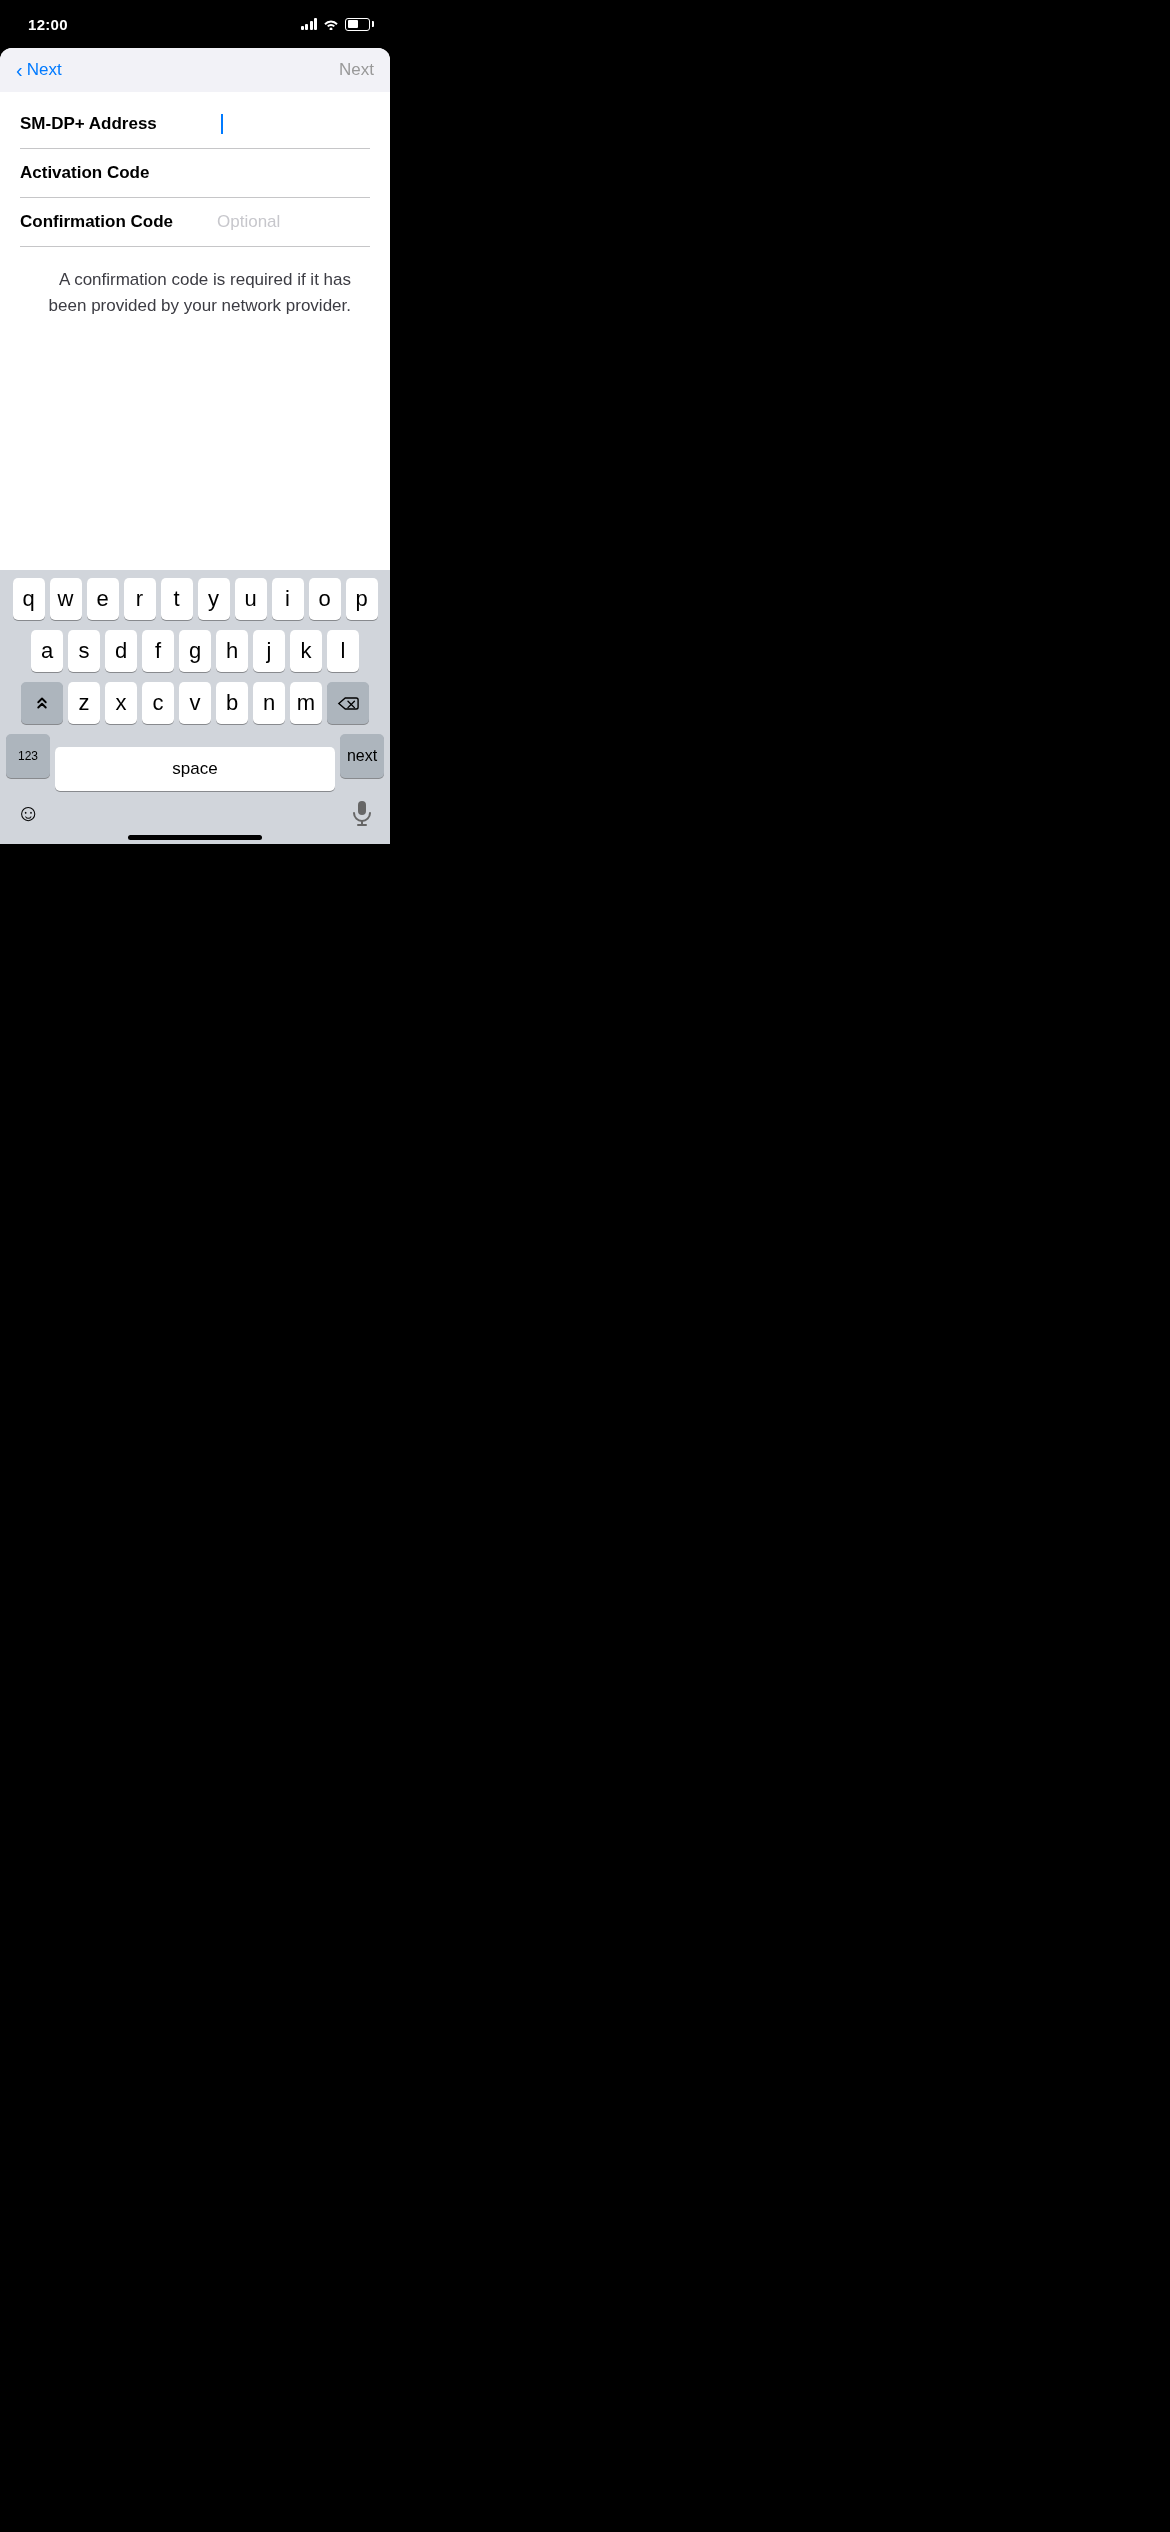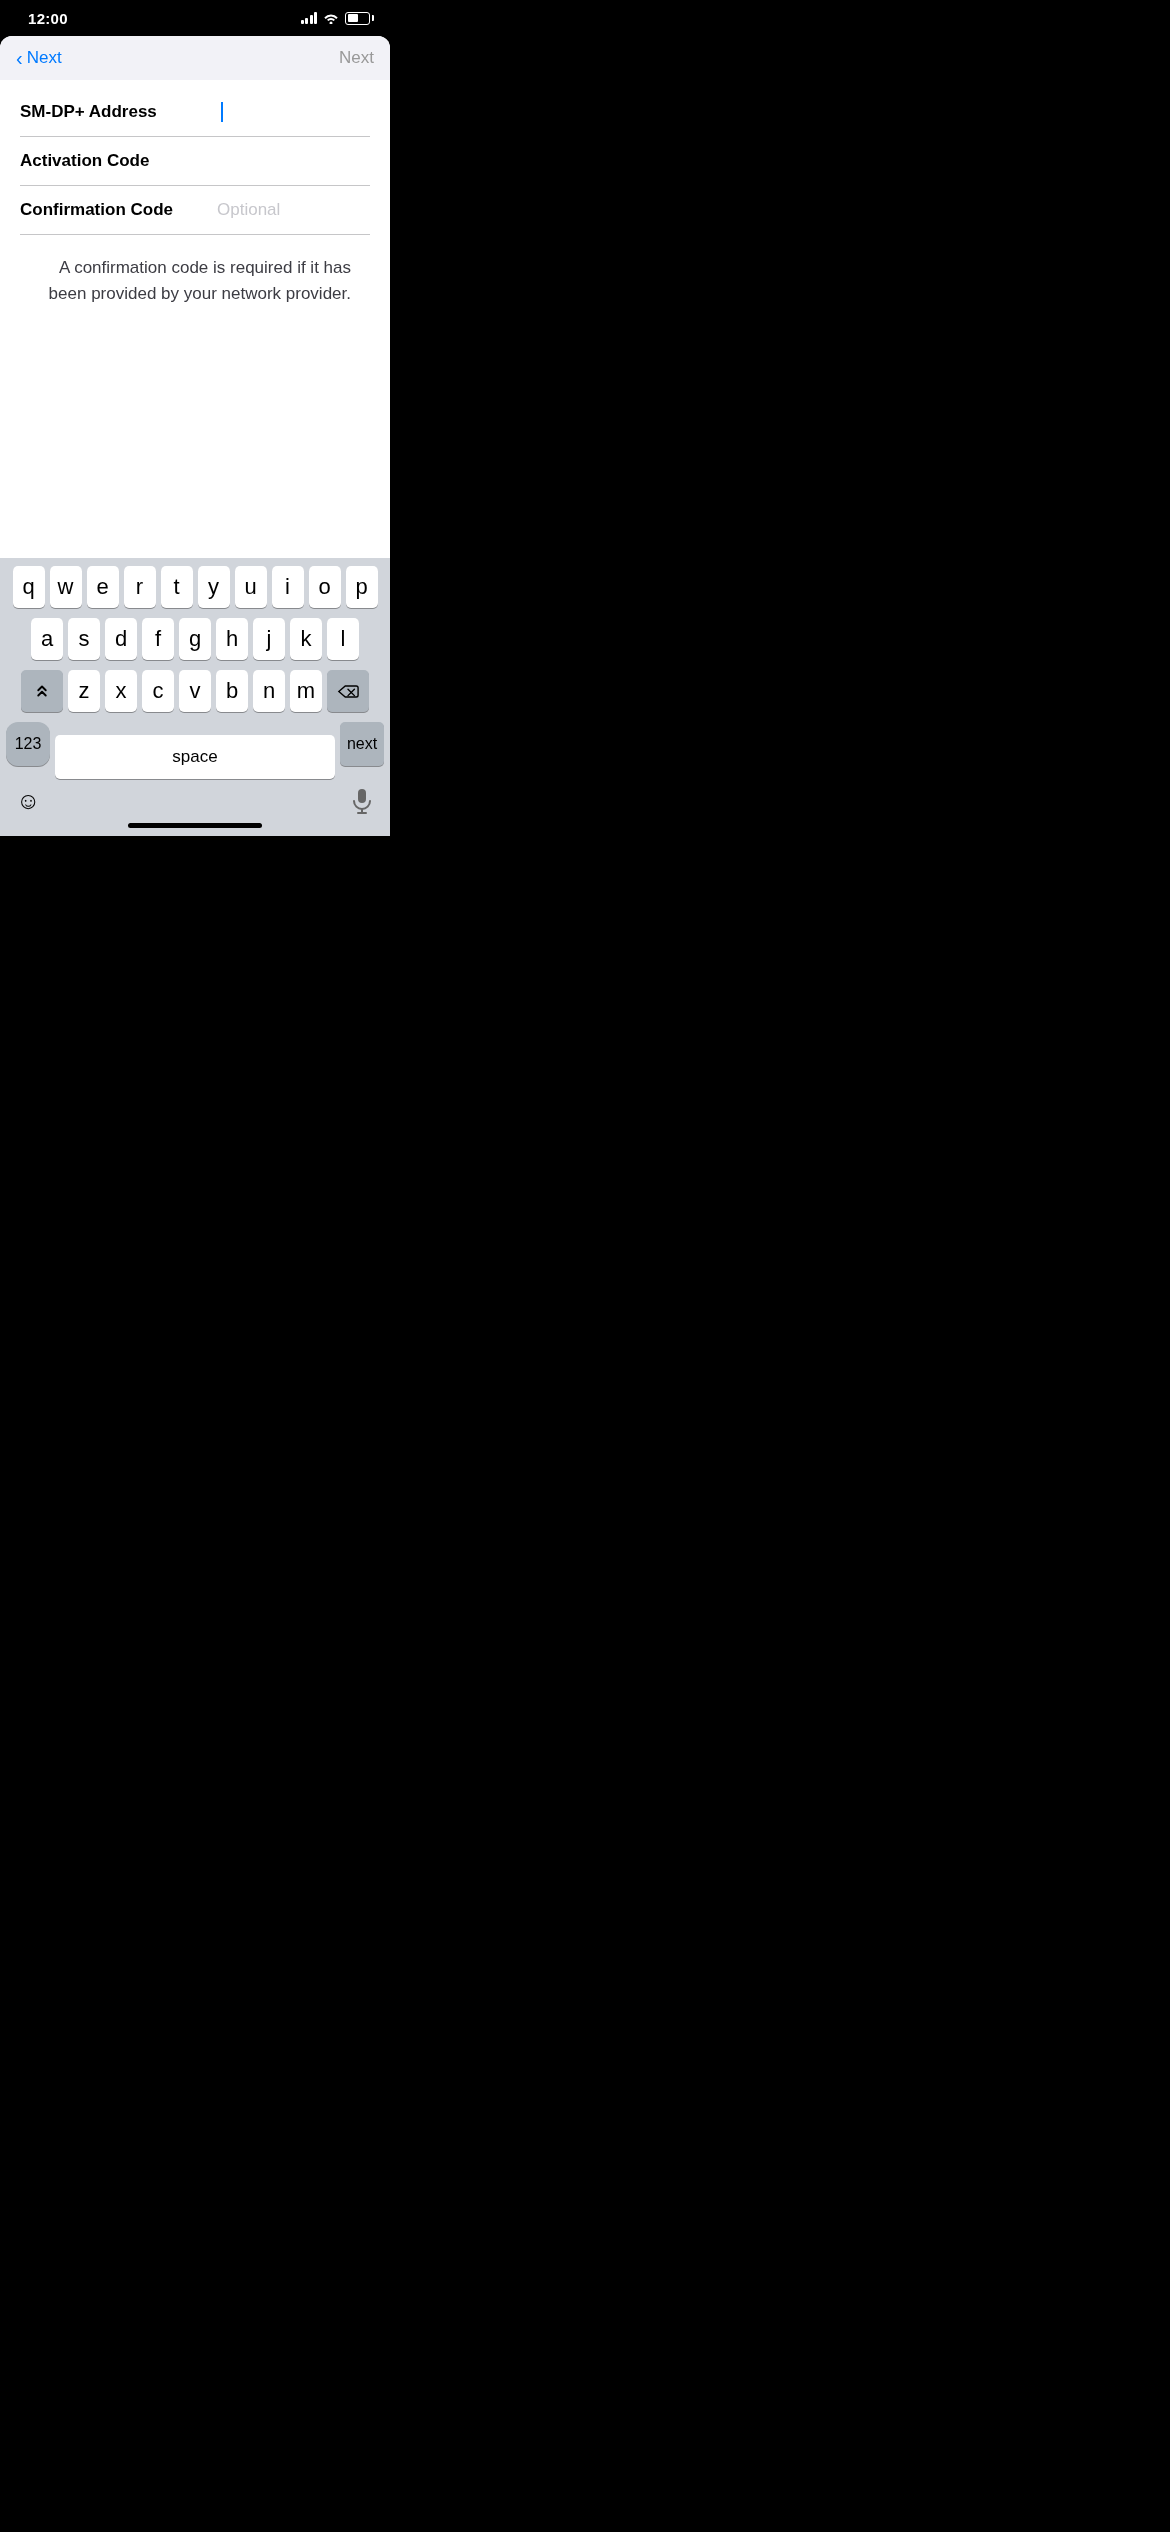--- a/index.html
+++ b/index.html
@@ -10,21 +10,21 @@
       height: 844px;
       background: #000;
       font-family: -apple-system, 'SF Pro Display', 'Helvetica Neue', Arial, sans-serif;
       overflow: hidden;
       position: relative;
     }
 
     
     .status-bar {
       width: 100%;
-      height: 36px;
+      height: 48px;
       background: #000;
       display: flex;
       align-items: center;
       justify-content: space-between;
       padding: 0 20px 0 28px;
     }
 
     .status-time {
       color: #fff;
       font-size: 15px;
@@ -402,21 +402,21 @@
       <div class="key key-special key-delete">
         <svg width="22" height="17" viewBox="0 0 24 18" fill="none">
           <path d="M9 3H21C22.1 3 23 3.9 23 5V13C23 14.1 22.1 15 21 15H9L2 9L9 3Z" stroke="#000" stroke-width="1.5" fill="none"></path>
           <line x1="12" y1="6.5" x2="19" y2="13.5" stroke="#000" stroke-width="1.5" stroke-linecap="round"></line>
           <line x1="19" y1="6.5" x2="12" y2="13.5" stroke="#000" stroke-width="1.5" stroke-linecap="round"></line>
         </svg>
       </div>
     </div>
 
     <div class="keyboard-row" style="gap:5px;padding:0 3px;">
-      <div class="key key-special key-numbers" style="font-size:16px;width:44px;height:44px;border-radius:12px;">123</div>
+      <div class="key key-special key-numbers" style="font-size:12px;width:44px;height:44px;">123</div>
       <div class="key key-space" style="font-size:17px;height:44px;">space</div>
       <div class="key key-special key-next-kb" style="font-size:16px;width:44px;height:44px;">next</div>
     </div>
   </div>
 
   <div class="keyboard-bottom-bar">
     <span class="emoji-key">☺</span>
     <svg width="24" height="28" viewBox="0 0 24 28" fill="none">
       <rect x="8" y="2" width="8" height="14" rx="4" fill="#666"></rect>
       <path d="M4 14a8 8 0 0 0 16 0" stroke="#666" stroke-width="2" fill="none" stroke-linecap="round"></path>

